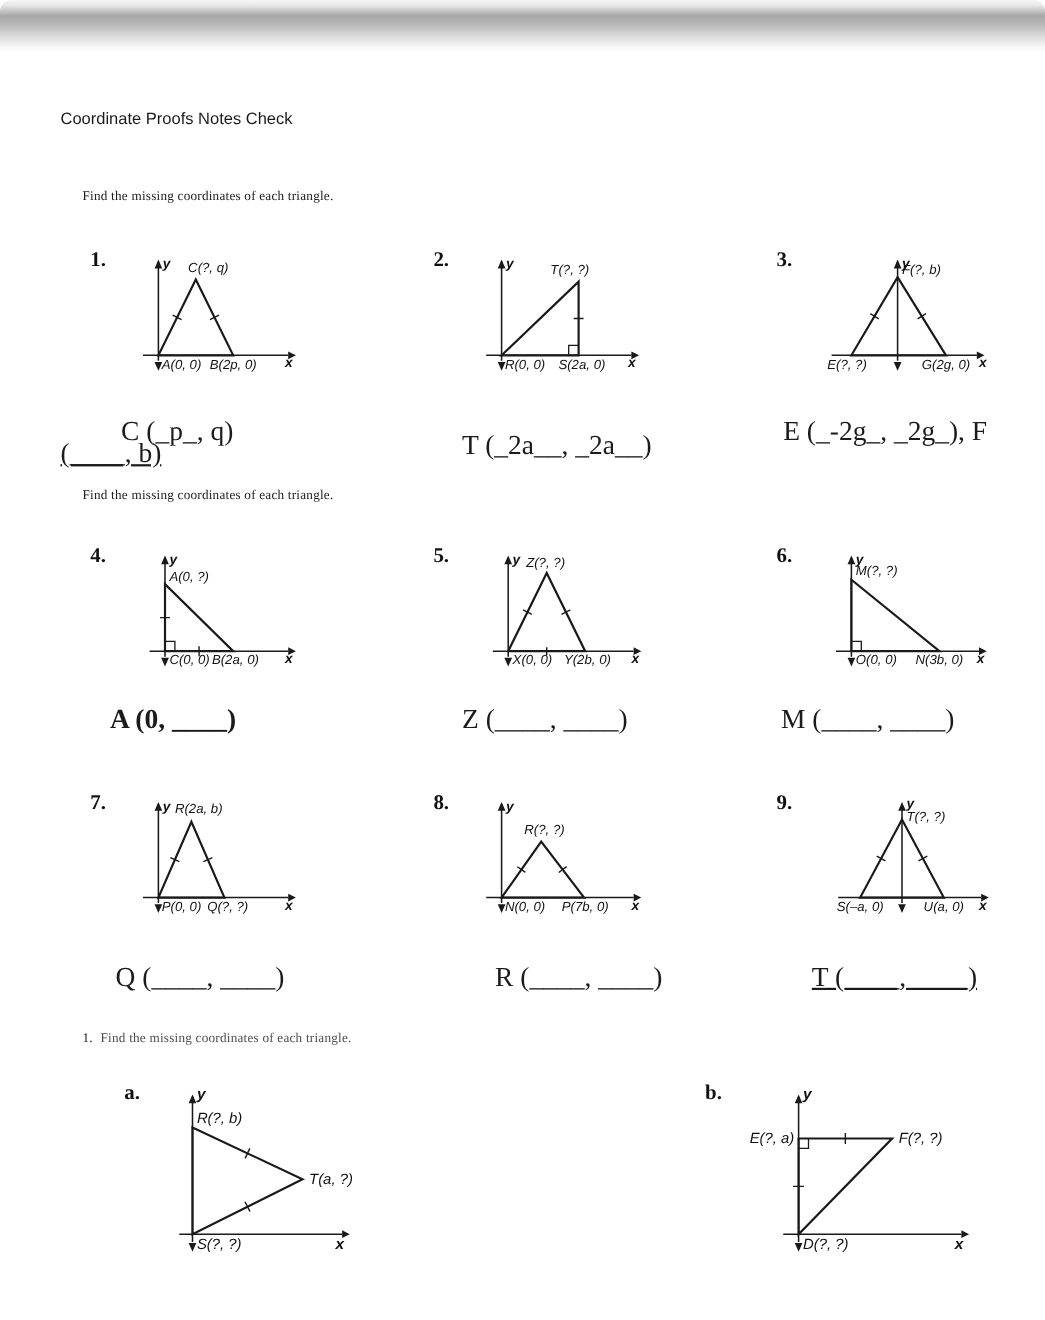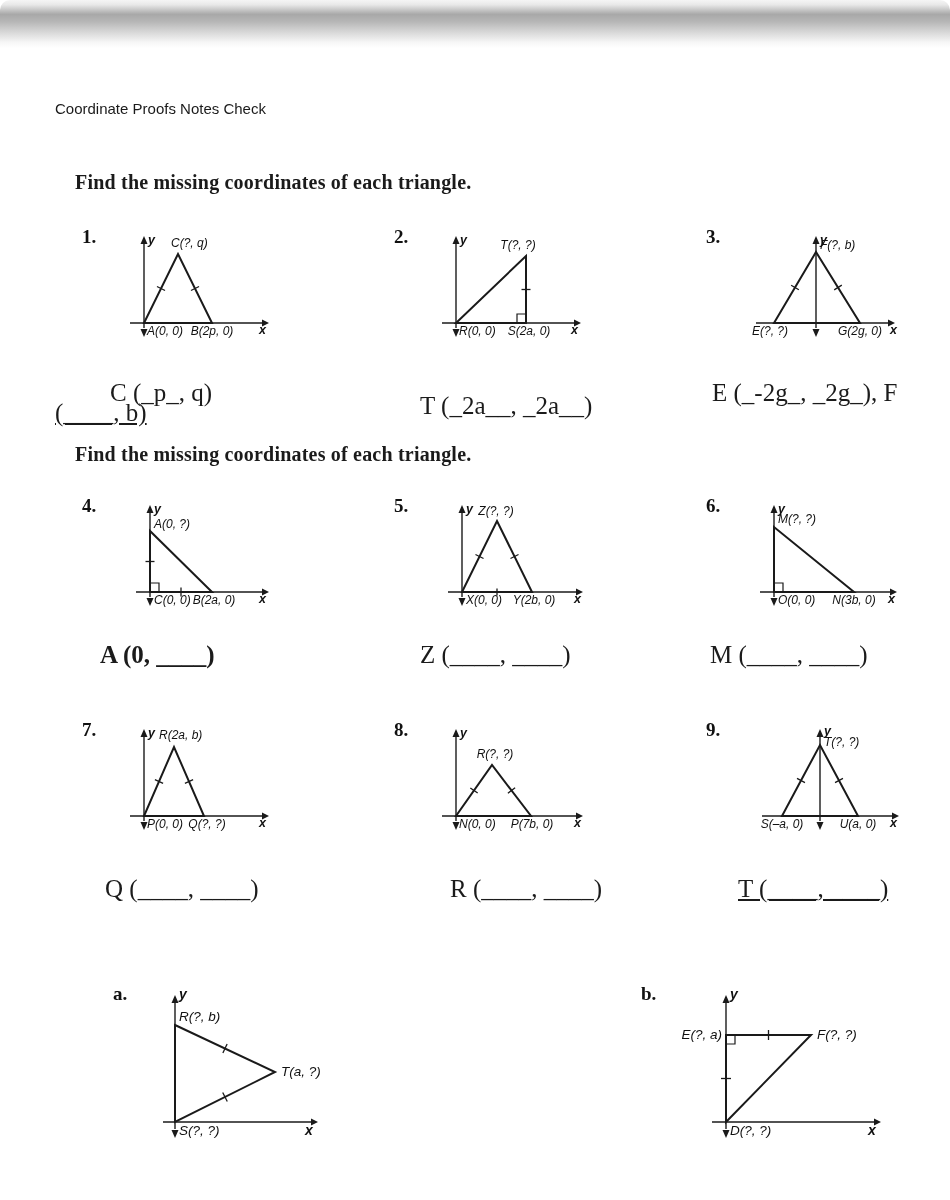--- a/index.html
+++ b/index.html
@@ -3,21 +3,21 @@
 <meta charset="utf-8">
 <style>
   html,body{margin:0;padding:0;background:#ffffff;}
   .page{position:relative;width:950px;height:1176px;background:#ffffff;overflow:hidden;
         font-family:"Liberation Serif",serif;color:#1b1b1b;}
   .top-shade{position:absolute;top:0;left:0;width:950px;height:48px;
     background:linear-gradient(180deg,#f5f5f5 0%,#e8e8e8 10%,#a8a8a8 30%,#b6b6b6 45%,#d9d9d9 68%,#f6f6f6 88%,#ffffff 100%);
     border-radius:10px 10px 0 0;}
   .doc-title{position:absolute;left:55px;top:100px;font-family:"Liberation Sans",sans-serif;
     font-size:15px;color:#1a1a1a;}
-  .heading{position:absolute;font-size:20px;font-weight:bold;letter-spacing:.2px;white-space:nowrap;text-align:right;}
+  .heading{position:absolute;font-size:12px;font-weight:normal;letter-spacing:.2px;white-space:nowrap;text-align:right;}
   .heading .num{color:#1b1b1b;margin-right:7px;}
   .heading .txt{color:#4d4d4d;}
   .prow{position:absolute;left:82px;display:grid;grid-template-columns:312px 312px 1fr;}
   .cell{display:flex;align-items:flex-start;}
   .pnum{font-size:19px;font-weight:bold;color:#111;margin:6px 8px 0 0;min-width:22px;}
   .ans{position:absolute;font-size:25px;color:#1b1b1b;white-space:nowrap;}
   
   .d .ax{stroke:#1a1a1a;stroke-width:1.4;fill:none;}
   .d .tri{stroke:#1a1a1a;stroke-width:2;fill:none;stroke-linejoin:miter;}
   .d .tick{stroke:#1a1a1a;stroke-width:1.3;}
@@ -228,20 +228,23 @@
         <text class="mid" x="46" y="115">S(–a, 0)</text>
         <text class="mid" x="122" y="115">U(a, 0)</text>
       </svg>
     </div>
   </div>
 
   <span class="ans" style="left:105px;top:875px;">Q (____, ____)</span>
   <span class="ans" style="left:450px;top:875px;">R (____, ____)</span>
   <span class="ans" style="left:738px;top:875px;text-decoration:underline;">T (____, ____)</span>
 
+  <div class="heading" style="left:75px;top:936px;">
+    <span class="num">1.</span><span class="txt">Find the missing coordinates of each triangle.</span>
+  </div>
 
   <span class="pnum" style="position:absolute;left:113px;top:977px;">a.</span>
   <svg class="d dbig" width="200" height="180" viewBox="0 0 200 180" style="position:absolute;left:125px;top:977px;">
     <line class="ax" x1="50" y1="152" x2="50" y2="20"></line>
     <polygon class="arw" points="46.5,26 53.5,26 50,18"></polygon>
     <polygon class="arw" points="46.5,153 53.5,153 50,161"></polygon>
     <line class="ax" x1="38" y1="145" x2="186" y2="145"></line>
     <polygon class="arw" points="186,141.5 186,148.5 193,145"></polygon>
     <polygon class="tri" points="50,48 150,95 50,145"></polygon>
     <line class="tick" x1="-5" y1="0" x2="5" y2="0" transform="translate(100,71.5) rotate(115)"></line>

